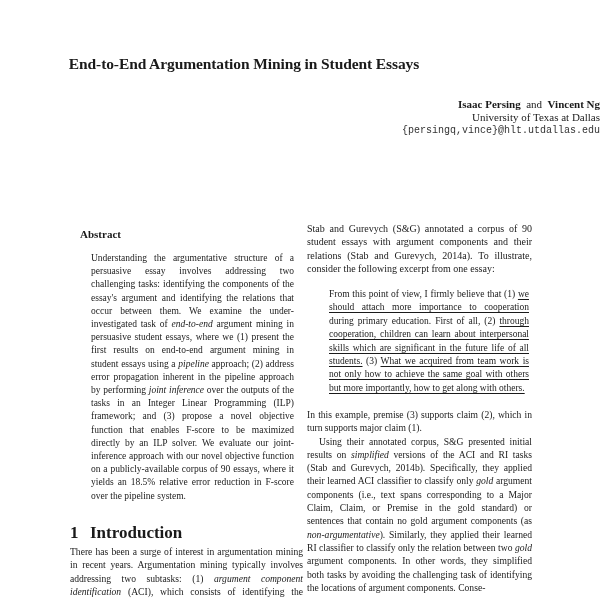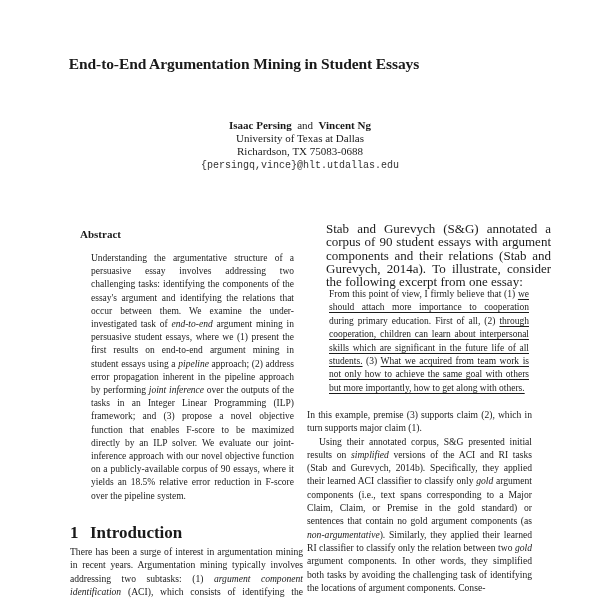--- a/index.html
+++ b/index.html
@@ -1,24 +1,24 @@
 <!DOCTYPE html>
 <html><head>
 <meta charset="utf-8">
 <style>
   html, body { margin: 0; padding: 0; background: #ffffff; }
   body { width: 600px; height: 600px; overflow: hidden; position: relative;
          font-family: "Liberation Serif", "DejaVu Serif", serif; color: #1a1a1a; }
   .title { position: absolute; left: 0; width: 488px; top: 55px; text-align: center;
            font-size: 15.5px; font-weight: bold; letter-spacing: -0.1px; }
-  .authors { position: absolute; left: 0; width: 600px; top: 119px; text-align: center;
+  .authors { position: absolute; left: 0; width: 600px; top: 98px; text-align: right;
              font-size: 11px; line-height: 13.2px; }
   .authors b { font-weight: bold; }
   .email { font-family: Liberation Mono, monospace; font-size: 10px; color: #333; }
-  .col { position: absolute; font-size: 13px; line-height: 13.3px; text-align: justify; margin-left: 19px; }
+  .col { position: absolute; font-size: 10px; line-height: 13.3px; text-align: justify; }
   .right { left: 307px; width: 225px; }
   .abs-head { position: absolute; left: 80px; width: 224px; top: 228px; 
               font-weight: bold; font-size: 11px; }
   .abs-body { position: absolute; left: 91px; width: 203px; top: 252px; font-size: 9.5px;
               line-height: 13.2px; text-align: justify; }
   .sec-head { position: absolute; left: 70px; top: 523px; font-weight: bold; font-size: 17px; }
   .sec-head .num { display: inline-block; width: 20px; }
   .intro { position: absolute; left: 70px; width: 233px; top: 545px; font-size: 9.6px;
            line-height: 13.3px; text-align: justify; }
   .right-top { top: 222px; }
@@ -35,21 +35,20 @@
 
 <div class="title">End-to-End Argumentation Mining in Student Essays</div>
 
 <div class="authors">
   <div>
     <b>Isaac Persing</b>
     &nbsp;<span>and</span>&nbsp;
     <b>Vincent Ng</b>
   </div>
   <div>University of Texas at Dallas</div>
-  <div>Richardson, TX 75083-0688</div>
   <div class="email">{persingq,vince}@hlt.utdallas.edu</div>
 </div>
 
 <div class="abs-head">Abstract</div>
 <div class="abs-body"><span>Understanding the argumentative structure of a persuasive essay involves addressing two challenging tasks: identifying the components of the essay's argument and identifying the relations that occur between them. We examine the under-investigated task of </span><i>end-to-end</i><span> argument mining in persuasive student essays, where we (1) present the first results on end-to-end argument mining in student essays using a </span><i>pipeline</i><span> approach; (2) address error propagation inherent in the pipeline approach by performing </span><i>joint inference</i><span> over the outputs of the tasks in an Integer Linear Programming (ILP) framework; and (3) propose a novel objective function that enables F-score to be maximized directly by an ILP solver. We evaluate our joint-inference approach with our novel objective function on a publicly-available corpus of 90 essays, where it yields an 18.5% relative error reduction in F-score over the pipeline system.</span></div>
 
 <div class="sec-head"><span class="num">1</span><span>Introduction</span></div>
 <div class="intro"><span>There has been a surge of interest in argumentation mining in recent years. Argumentation mining typically involves addressing two subtasks: (1) </span><i>argument component identification</i><span> (ACI), which consists of identifying the locations and types of the</span></div>
 
 <div class="col right right-top">Stab and Gurevych (S&amp;G) annotated a corpus of 90 student essays with argument components and their relations (Stab and Gurevych, 2014a). To illustrate, consider the following excerpt from one essay:</div>

